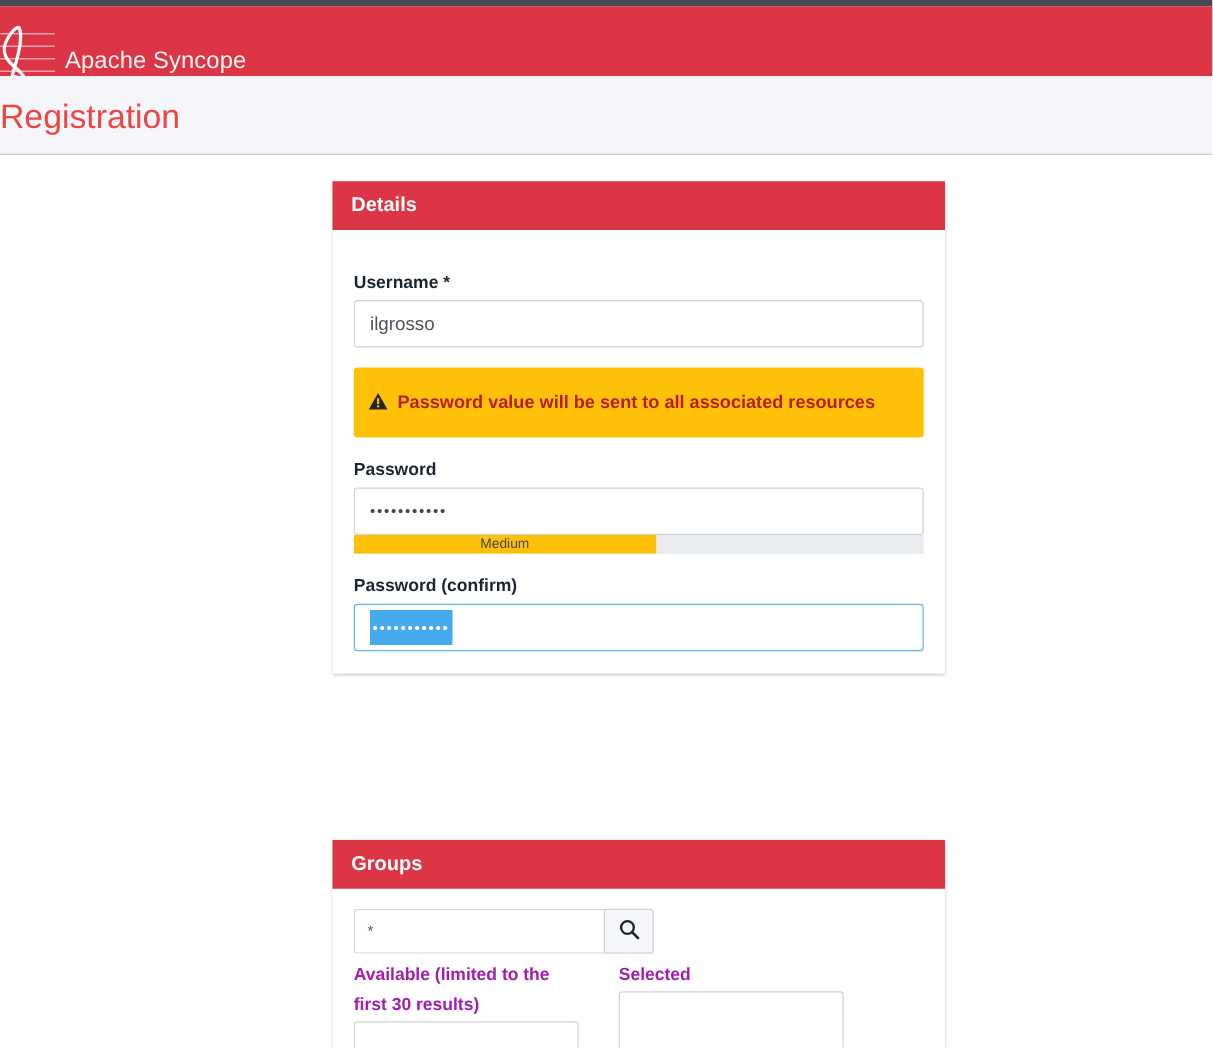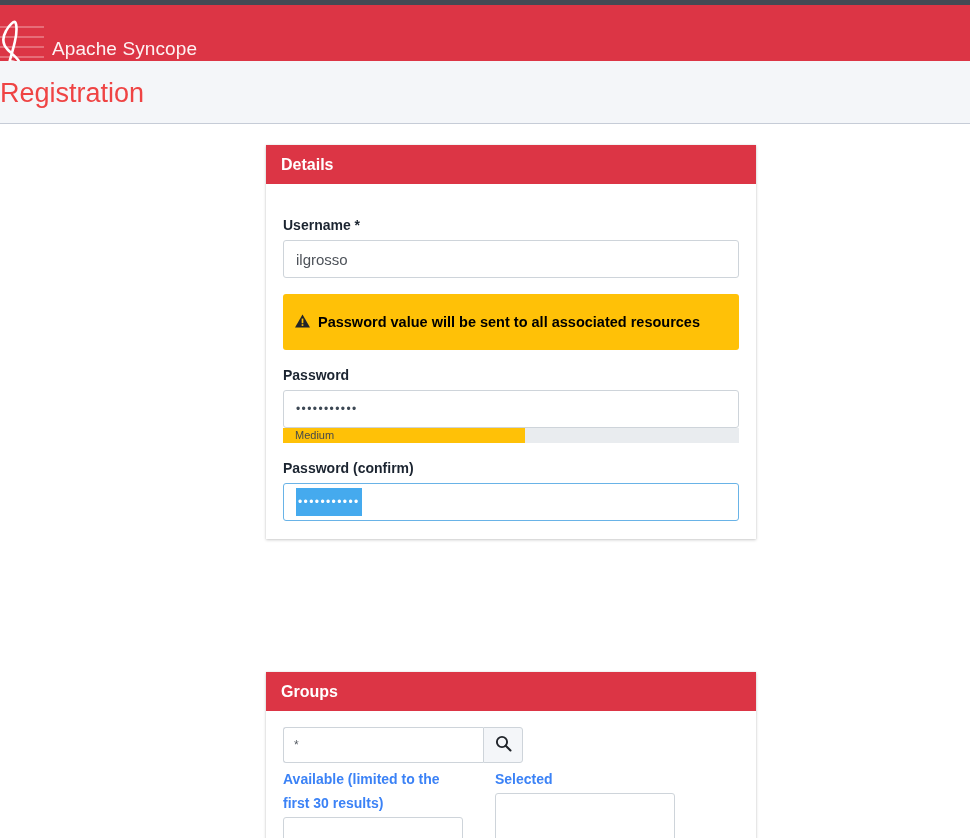--- a/index.html
+++ b/index.html
@@ -164,21 +164,21 @@
     background-repeat: no-repeat;
     font-style: italic;
     color: #555b63;
   }
   .input-gap { height: 16px; }
 
   
   .alert-warning {
     margin: 0;
     background: #ffc107;
-    color: #000000;
+    color: #b91c1c;
     border-radius: 3px;
     padding: 14px 12px;
     font-size: 14.5px;
     font-weight: bold;
     display: flex;
     align-items: center;
     box-sizing: border-box;
     min-height: 56px;
   }
   .warn-icon {
@@ -202,25 +202,24 @@
     position: absolute;
     left: 0; top: 0;
     height: 15px;
     background: #ffc107;
   }
   .strength-label {
     position: absolute;
     left: 0; top: 0;
     height: 15px;
     line-height: 15px;
-    text-align: left;
+    text-align: center;
     font-size: 11px;
     color: #46484a;
     font-weight: normal;
-    padding-left: 12px;
   }
 
   .focused {
     border: 1px solid #69b3e7 !important;
   }
   .pwd-dots {
     font-size: 12px;
     letter-spacing: 1.4px;
     color: #3d4854;
     line-height: 26px;
@@ -273,21 +272,21 @@
     position: relative;
     display: flex;
     align-items: flex-start;
   }
   .dual-col { position: relative; }
   .dual-col.left  { width: 180px; }
   .dual-col.right { width: 180px; margin-left: 32px; }
   .dual-label {
     font-size: 14px;
     font-weight: bold;
-    color: #3b82f6;
+    color: #a21caf;
     line-height: 24px;
     margin-bottom: 2px;
   }
   .list-box {
     width: 100%;
     height: 80px;
     box-sizing: border-box;
     border: 1px solid #ced4da;
     border-radius: 3px;
     background: #ffffff;

